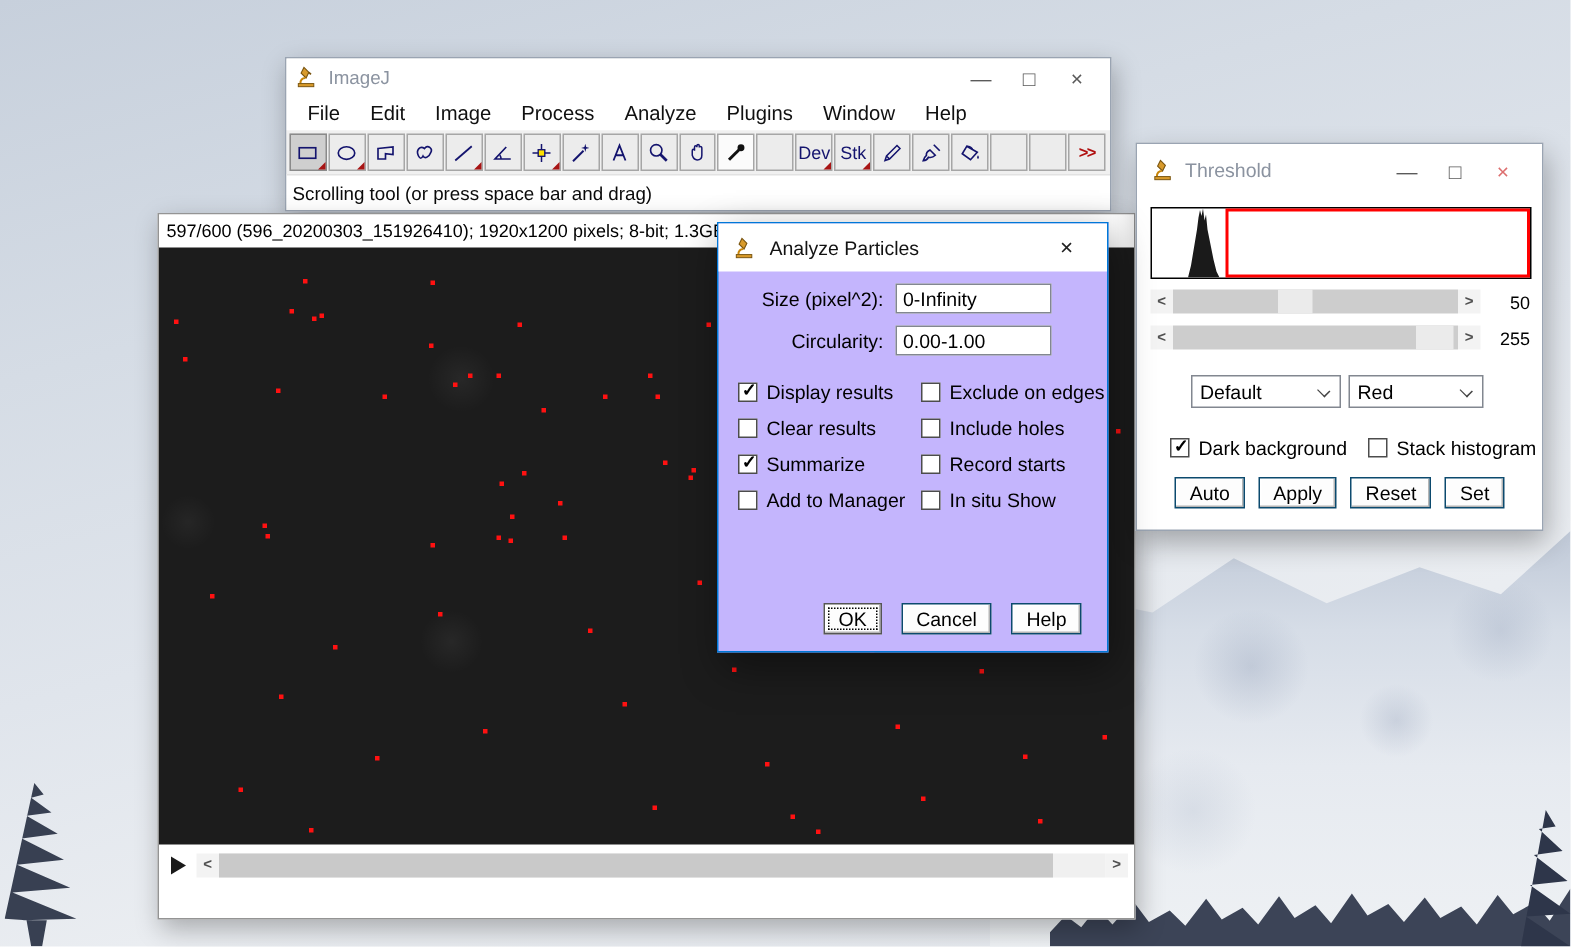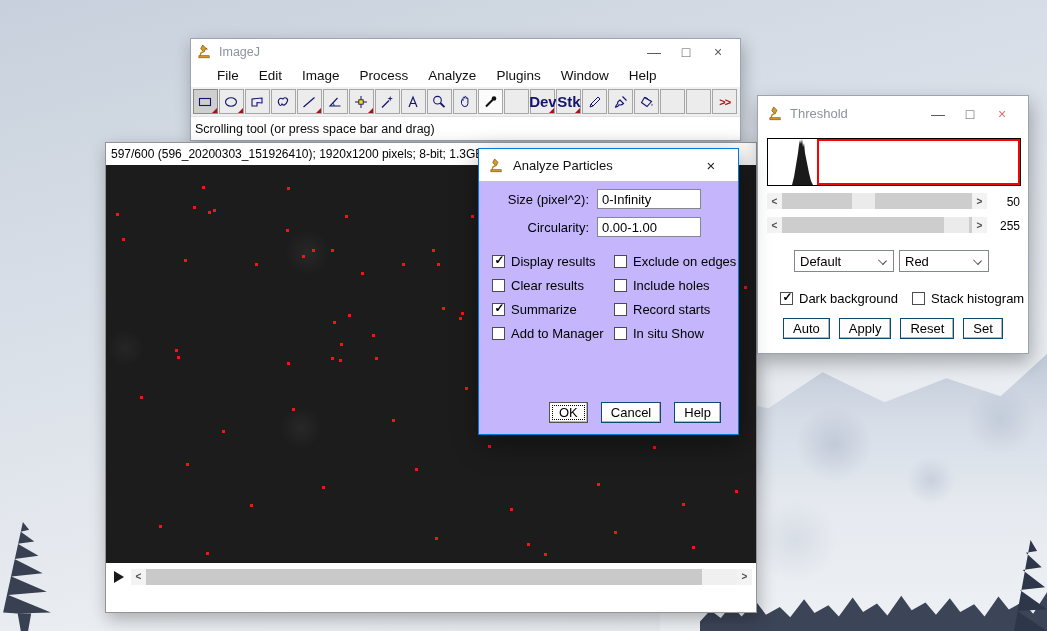--- a/index.html
+++ b/index.html
@@ -29,30 +29,30 @@
   .win { position:absolute; background:#f0f0f0; border:1px solid #9aa4b2; }
   .titlebar { display:flex; align-items:center; background:#fff; }
   .title-text { font-size:12.5px; color:#8b93a0; white-space:nowrap; overflow:hidden; }
   .winbtns { margin-left:auto; display:flex; align-items:center; }
   .winbtn { width:32px; text-align:center; font-size:14px; color:#5a5a5a; cursor:default; }
   .micro { flex:0 0 auto; }
 
   
   .main-win { left:190px; top:38px; width:551px; height:103px; box-shadow:2px 6px 16px rgba(0,0,0,.28); z-index:2; }
   .main-win .titlebar { height:25px; padding:0 6px; gap:7px; }
-  .menubar { height:23px; background:#fff; display:flex; align-items:center; padding-left:16px; }
+  .menubar { height:23px; background:#fff; display:flex; align-items:center; padding-left:4px; }
   .menu-item { font-size:13.5px; color:#101010; padding:2px 10px; }
   .toolbar { height:29px; background:#f0f0f0; display:flex; align-items:center; padding:0 2px; }
   .tool { position:relative; width:25px; height:25px; margin-right:1px; border:1px solid #a6a6a6;
     background:#ececec; display:flex; align-items:center; justify-content:center; }
   .tool.selected { background:#cfcfcf; border-color:#8a8a8a; }
   .tool.lit { background:#fbfbfb; }
   .tool.has-menu::after { content:""; position:absolute; right:0; bottom:0;
     border-style:solid; border-width:0 0 5px 5px; border-color:transparent transparent #a81414 transparent; }
-  .tool .tlabel { font-size:15px; font-weight:bold; color:#14146e;text-align:right; }
+  .tool .tlabel { font-size:12px; font-weight:normal; color:#14146e;text-align:right; }
   .statusbar { height:24px; background:#fff; display:flex; align-items:center; padding-left:4px;
     font-size:12.5px; color:#0a0a0a; border-top:1px solid #e2e2e2; }
   .more-label { color:#b01010; font-weight:bold; font-size:11px; letter-spacing:-1px; }
 
   
   .img-win { left:105px; top:142px; width:652px; height:471px; background:#fff; border:1px solid #949494;
     box-shadow:2px 6px 16px rgba(0,0,0,.28); z-index:3; }
   .img-win .titlebar { height:21px; background:#f0f0f0; padding:0 5px; gap:6px; }
   .img-win .title-text { font-size:12px; color:#8f968f; }
   .infobar { height:22px; background:#fff; display:flex; align-items:center; padding-left:5px;

